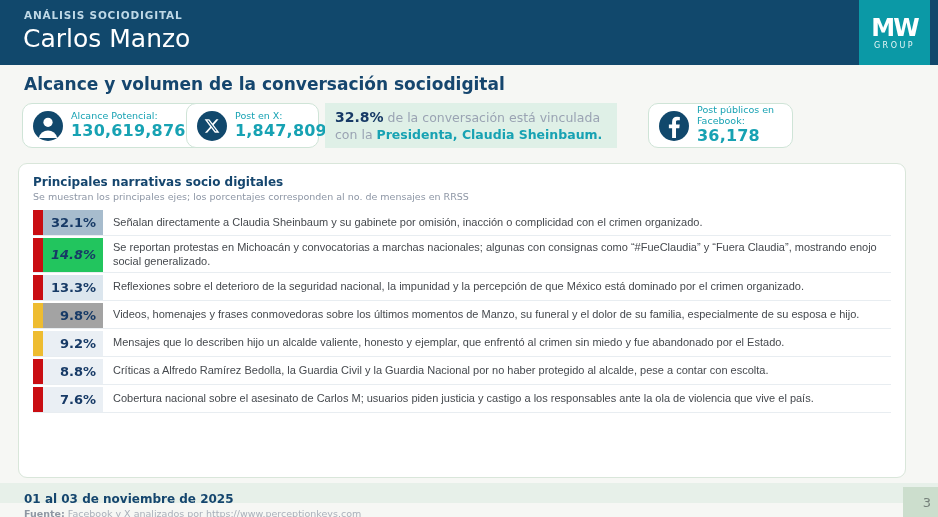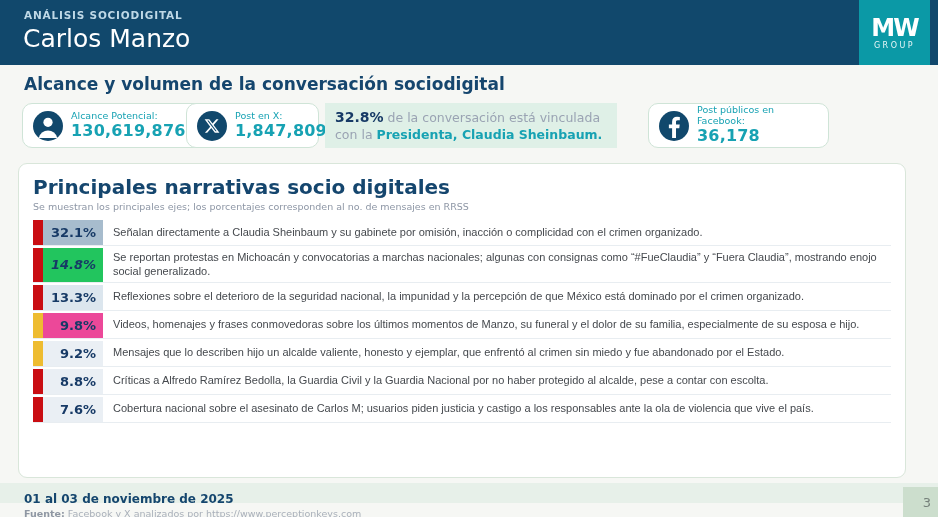--- a/index.html
+++ b/index.html
@@ -24,31 +24,31 @@
 
   
   .card { position:absolute; top:103px; height:45px; background:#ffffff; border:1px solid #cfe4d7;
     border-radius:10px; display:flex; align-items:center; padding:0 10px; gap:8px; }
   .card .cicon { width:30px; height:30px; flex:0 0 30px; }
   .card .ctxt { display:flex; flex-direction:column; line-height:1.15; }
   .card .clabel { font-size:9.5px; color:#17a2b3; }
   .card .cvalue { font-size:16px; font-weight:bold; color:#17a2b3; letter-spacing:0.2px; }
   .card1 { left:22px;  width:187px; }
   .card2 { left:186px; width:133px; }
-  .card3 { left:648px; width:181px; }
+  .card3 { left:648px; width:145px; }
 
   .mintbox { position:absolute; left:325px; top:103px; width:292px; height:45px; background:#dff0e7;
     padding:5px 10px; font-size:12.5px; line-height:1.35; color:#9aa3b3; }
   .mintbox .hl-pct { color:#173a66; font-weight:bold; font-size:14px; }
   .mintbox .hl-bold { color:#17a2b3; font-weight:bold; }
 
   
   .panel { position:absolute; left:18px; top:163px; width:888px; height:315px; background:#ffffff;
     border:1px solid #d9e6da; border-radius:9px; padding:11px 14px 8px 14px; }
-  .panel-title { font-size:20px; font-weight:bold; color:#15466e; }
+  .panel-title { font-size:12px; font-weight:bold; color:#15466e; }
   .panel-sub { font-size:9.5px; color:#8d96a5; margin-top:2px; }
   .rows { margin-top:8px; display:flex; flex-direction:column; gap:2px; }
   .nrow { display:flex; align-items:stretch; min-height:26px; border-bottom:1px solid #e8edf1; }
   .nbar { width:10px; flex:0 0 10px; }
   .npct { width:60px; flex:0 0 60px; display:flex; align-items:center; justify-content:flex-end;
     padding-right:7px; font-size:13px; font-weight:bold; color:#173a66;
     font-family:"DejaVu Sans","Liberation Sans",sans-serif; }
   .ntext { flex:1; display:flex; align-items:center; padding:3px 10px; font-size:11px;
     line-height:1.27; color:#45494e; font-family:"Liberation Sans",sans-serif; }
 
@@ -141,21 +141,21 @@
     </div>
 
     <div class="nrow">
       <div class="nbar" style="background: rgb(201, 13, 18);"></div>
       <div class="npct" style="background: rgb(220, 230, 238);">13.3%</div>
       <div class="ntext">Reflexiones sobre el deterioro de la seguridad nacional, la impunidad y la percepción de que México está dominado por el crimen organizado.</div>
     </div>
 
     <div class="nrow">
       <div class="nbar" style="background: rgb(238, 188, 48);"></div>
-      <div class="npct" style="background: #ec4899;">9.8%</div>
+      <div class="npct" style="background: #a3a3a3;">9.8%</div>
       <div class="ntext">Videos, homenajes y frases conmovedoras sobre los últimos momentos de Manzo, su funeral y el dolor de su familia, especialmente de su esposa e hijo.</div>
     </div>
 
     <div class="nrow">
       <div class="nbar" style="background: rgb(238, 188, 48);"></div>
       <div class="npct" style="background: rgb(234, 239, 244);">9.2%</div>
       <div class="ntext">Mensajes que lo describen hijo un alcalde valiente, honesto y ejemplar, que enfrentó al crimen sin miedo y fue abandonado por el Estado.</div>
     </div>
 
     <div class="nrow">

